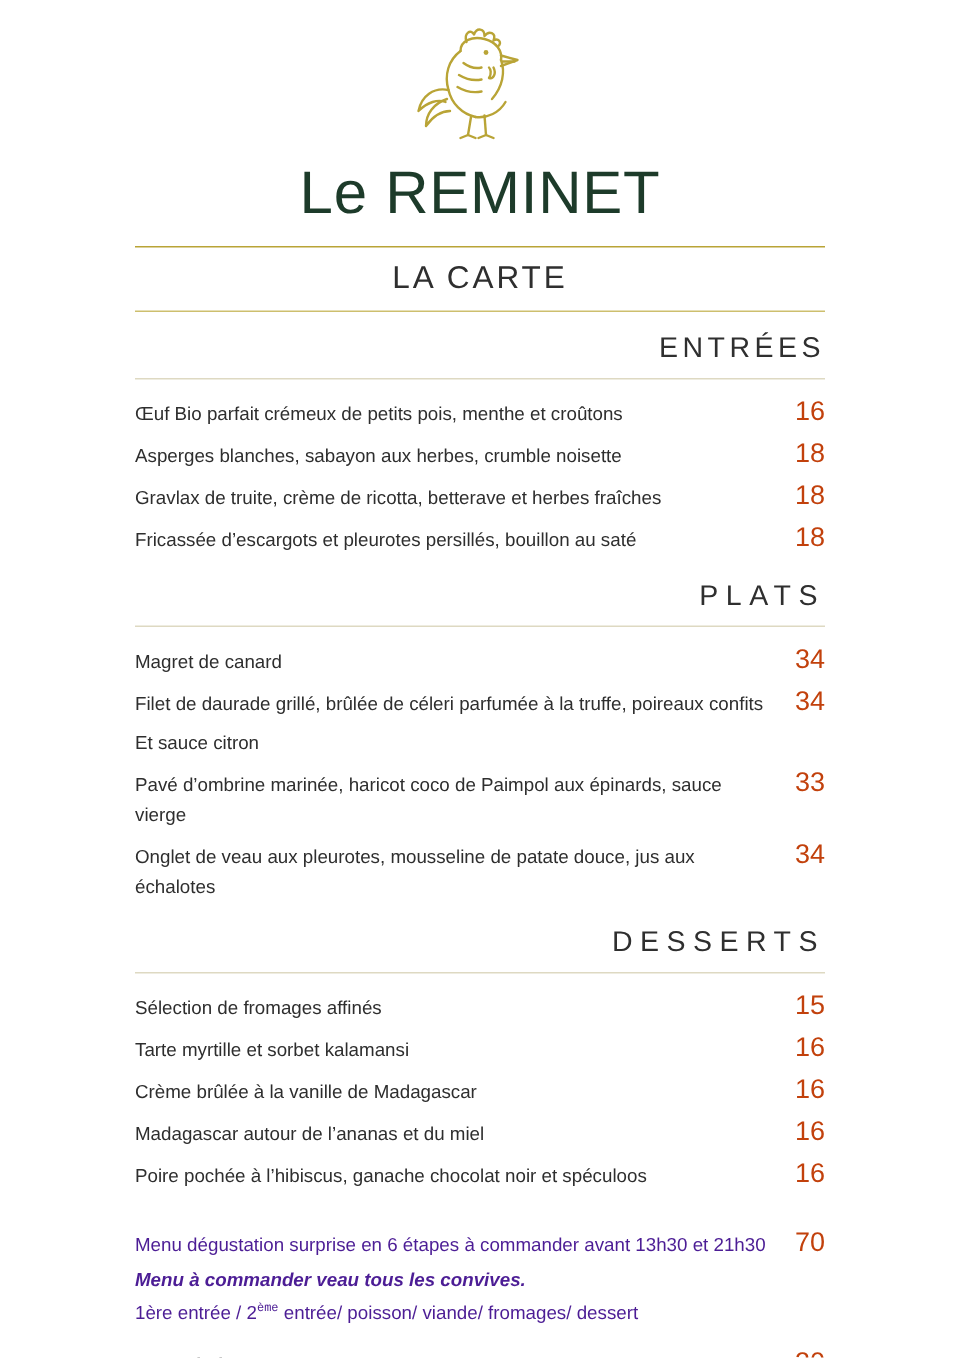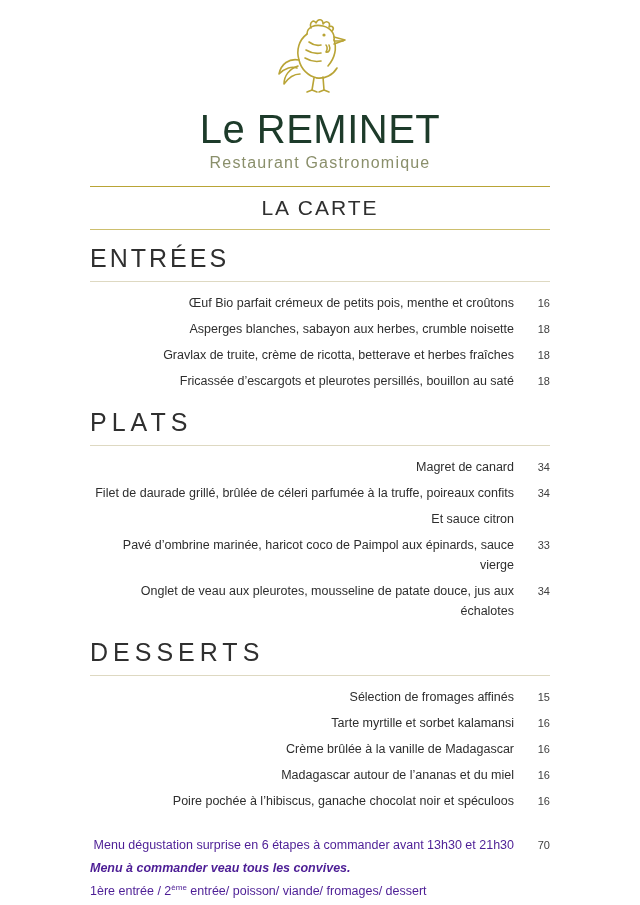--- a/index.html
+++ b/index.html
@@ -71,22 +71,22 @@
     letter-spacing: 2px;
     color: #2f2f2f;
     padding: 9px 0 9px 0;
   }
 
   
   .section {
     margin-top: 14px;
   }
   .section-title {
-    text-align: left;
-    font-size: 25px;
+    text-align: right;
+    font-size: 19px;
     letter-spacing: 3px;
     color: #2f2f2f;
     padding-bottom: 8px;
   }
   .section-title.wide {
     letter-spacing: 5px;
   }
   .section-rule {
     border: 0;
     border-top: 1px solid #ded9c2;
@@ -102,48 +102,48 @@
     display: flex;
     align-items: baseline;
     font-size: 12.5px;
     line-height: 20px;
     padding: 3px 0;
     color: #2e2e2e;
   }
   .item-name {
     flex: 1 1 auto;
     padding-right: 10px;
-    text-align: right;
   }
   .item-price {
     flex: 0 0 auto;
     width: 26px;
     text-align: right;
-    color: #404040;
-    font-size: 11px;
+    color: #c2410c;
+    font-size: 18px;
   }
   .item.no-price .item-price {
     visibility: hidden;
   }
 
   .spacer-sm { height: 10px; }
   .spacer-md { height: 18px; }
 
   .bold-it {
     font-weight: bold;
     font-style: italic;
   }
   .menu-note {
     font-size: 12.5px;
     line-height: 20px;
     color: #4c1d95;
   }
   sup {
     font-size: 8px;
     vertical-align: super;
+    font-family: Liberation Mono, monospace;
   }
 </style>
 </head>
 <body>
 
 <div class="page">
 
   <div class="logo-wrap">
     <svg class="rooster" viewBox="0 0 110 88" aria-hidden="true">
       <g fill="none" stroke="#b9a436" stroke-width="1.6" stroke-linecap="round" stroke-linejoin="round">
@@ -174,21 +174,20 @@
         <path d="M49 64 L47 76"></path>
         <path d="M58 63 L59 76"></path>
         <path d="M42 78 L47 76 L52 78"></path>
         <path d="M54 78 L59 76 L64 78"></path>
       </g>
     </svg>
   </div>
 
   <div class="brand">
     <div class="brand-name">Le REMINET</div>
-    <div class="brand-sub">Restaurant Gastronomique</div>
   </div>
 
   <hr class="rule-gold">
   <div class="la-carte">LA CARTE</div>
   <hr class="rule-gold-thin">
 
   <div class="section">
     <div class="section-title">ENTRÉES</div>
     <hr class="section-rule">
     <ul class="items">

